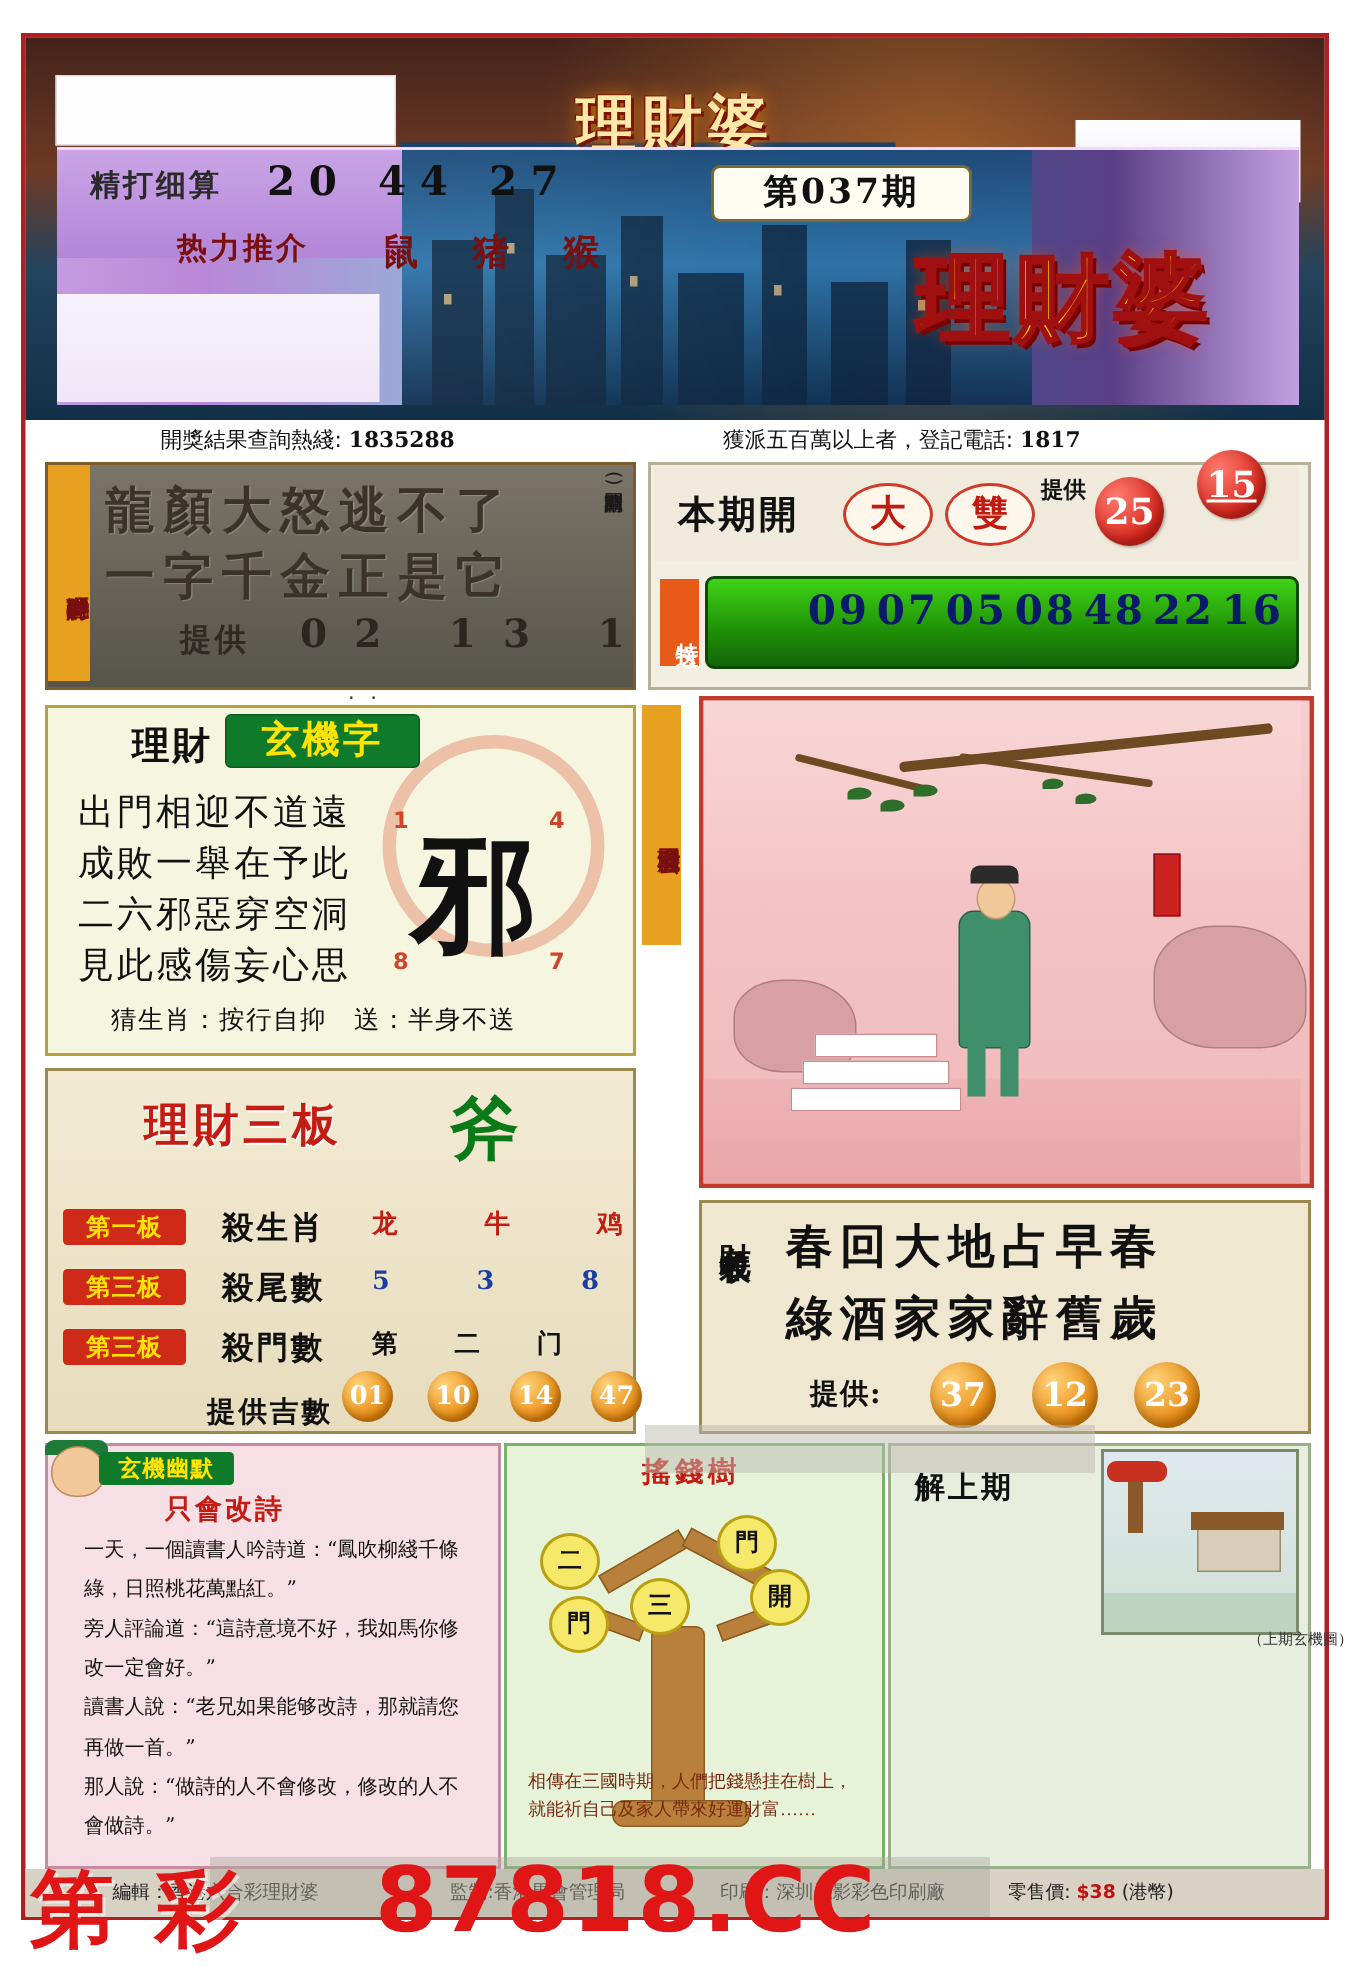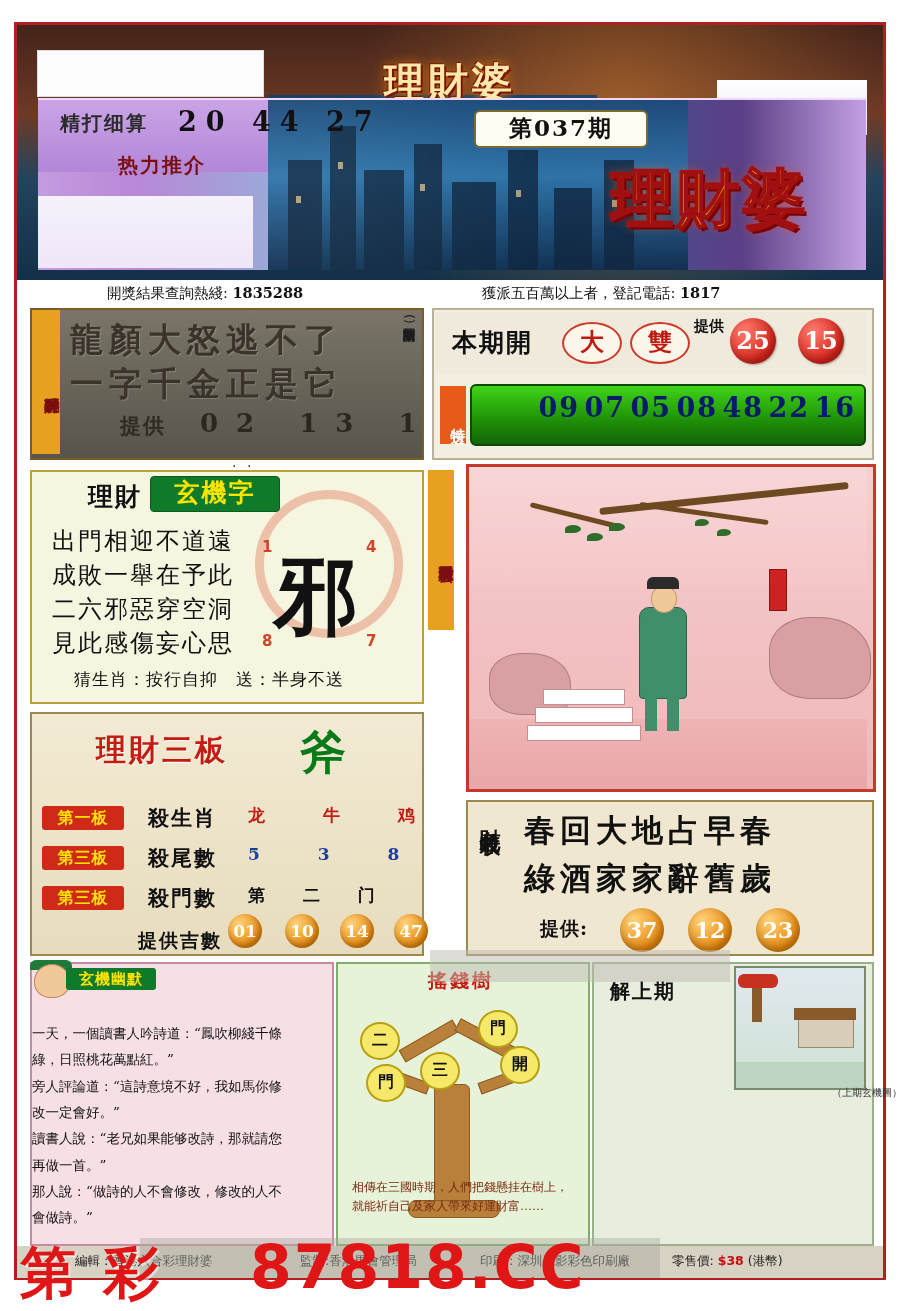--- a/index.html
+++ b/index.html
@@ -185,21 +185,21 @@
     font-size:15px;font-weight:bold;color:#111;line-height:1.15;text-align:center;
   }
   .ball{
     position:absolute;width:46px;height:46px;border-radius:50%;
     text-align:center;line-height:46px;font-size:24px;font-weight:bold;color:#fff;
     font-family:"DejaVu Serif","Liberation Serif",serif;
     box-shadow:inset -3px -4px 8px rgba(0,0,0,.28), 1px 1px 2px rgba(0,0,0,.3);
   }
   .ball-red{background:radial-gradient(circle at 32% 28%,#ff7a6e,#d8241a 70%);}
   .ball1{left:730px;top:318px;}
-  .ball2{left:798px;top:318px;}
+  .ball2{left:798px;top:300px;text-decoration:underline;}
   .special-label{
     position:absolute;left:440px;top:386px;width:26px;height:58px;
     background:#e85a18;color:#fff;font-weight:bold;font-size:15px;
     text-align:center;line-height:1.1;padding-top:6px;box-sizing:border-box;
     writing-mode:vertical-rl;letter-spacing:2px;
   }
   .green-strip{
     position:absolute;left:470px;top:384px;width:392px;height:58px;
     background:linear-gradient(180deg,#3fd417,#1e8f06 60%,#14650a);
     border:2px solid #0c4a06;border-radius:6px;
@@ -385,21 +385,21 @@
     position:absolute;left:34px;top:964px;width:34px;height:32px;
     background:#f0c89a;border-radius:50% 50% 45% 45%;border:1px solid #c08a5a;
   }
   .bp1-hat{position:absolute;left:30px;top:960px;width:42px;height:10px;background:#1e7a3a;border-radius:6px 6px 0 0;}
   .bp1-title{
     position:absolute;left:0;top:994px;width:300px;text-align:center;
     font-size:18px;font-weight:bold;color:#c41c12;letter-spacing:2px;
     font-family:"DejaVu Serif","Liberation Serif",serif;
   }
   .bp1-body{
-    position:absolute;left:32px;top:1020px;width:250px;
+    position:absolute;left:56px;top:1020px;width:250px;
     font-size:13.5px;color:#111;line-height:1.95;
     font-family:"DejaVu Serif","Liberation Serif",serif;
   }
   .bp1-body p{margin:0;text-indent:0;}
 
   .bp2{
     position:absolute;left:336px;top:962px;width:250px;height:280px;
     border:2px solid #7ab06a;background:#e7f3d8;
     overflow:hidden;
   }
@@ -517,20 +517,21 @@
       <div class="b-win" style="left:248px;top:90px;width:5px;height:7px;"></div>
       <div class="b-win" style="left:344px;top:100px;width:5px;height:7px;"></div>
     </div>
   </div>
   <div class="lp-left"></div>
   <div class="lp-left2"></div>
 
   <div class="t-jing">精打细算</div>
   <div class="t-nums">20 44 27</div>
   <div class="t-relie">热力推介</div>
+  <div class="t-zodiac">鼠 猪 猴</div>
   <div class="issue-pill">第037期</div>
   <div class="logo-big">理財婆</div>
 
   <div class="hotline">
     <div class="hl-1">
       <span>開獎結果查詢熱綫:</span>
       <span class="hl-num">1835288</span>
     </div>
     <div class="hl-2">
       <span>獲派五百萬以上者，登記電話:</span>
@@ -631,20 +632,21 @@
   <div class="cp-line cp-l2">綠酒家家辭舊歲</div>
   <div class="cp-sub">提供:</div>
   <div class="cball cb1">37</div>
   <div class="cball cb2">12</div>
   <div class="cball cb3">23</div>
 
   <div class="bp1"></div>
   <div class="bp1-hat"></div>
   <div class="bp1-face"></div>
   <div class="bp1-head">玄機幽默</div>
+  <div class="bp1-title">只會改詩</div>
   <div class="bp1-body">
     <p>一天，一個讀書人吟詩道：“鳳吹柳綫千條綠，日照桃花萬點紅。”</p>
     <p>旁人評論道：“這詩意境不好，我如馬你修改一定會好。”</p>
     <p>讀書人說：“老兄如果能够改詩，那就請您再做一首。”</p>
     <p>那人說：“做詩的人不會修改，修改的人不會做詩。”</p>
   </div>
 
   <div class="bp2">
     <div class="tree-trunk" style="left:96px;top:120px;width:34px;height:120px;border-radius:6px;"></div>
     <div class="tree-trunk" style="left:60px;top:70px;width:60px;height:12px;transform:rotate(-30deg);"></div>

